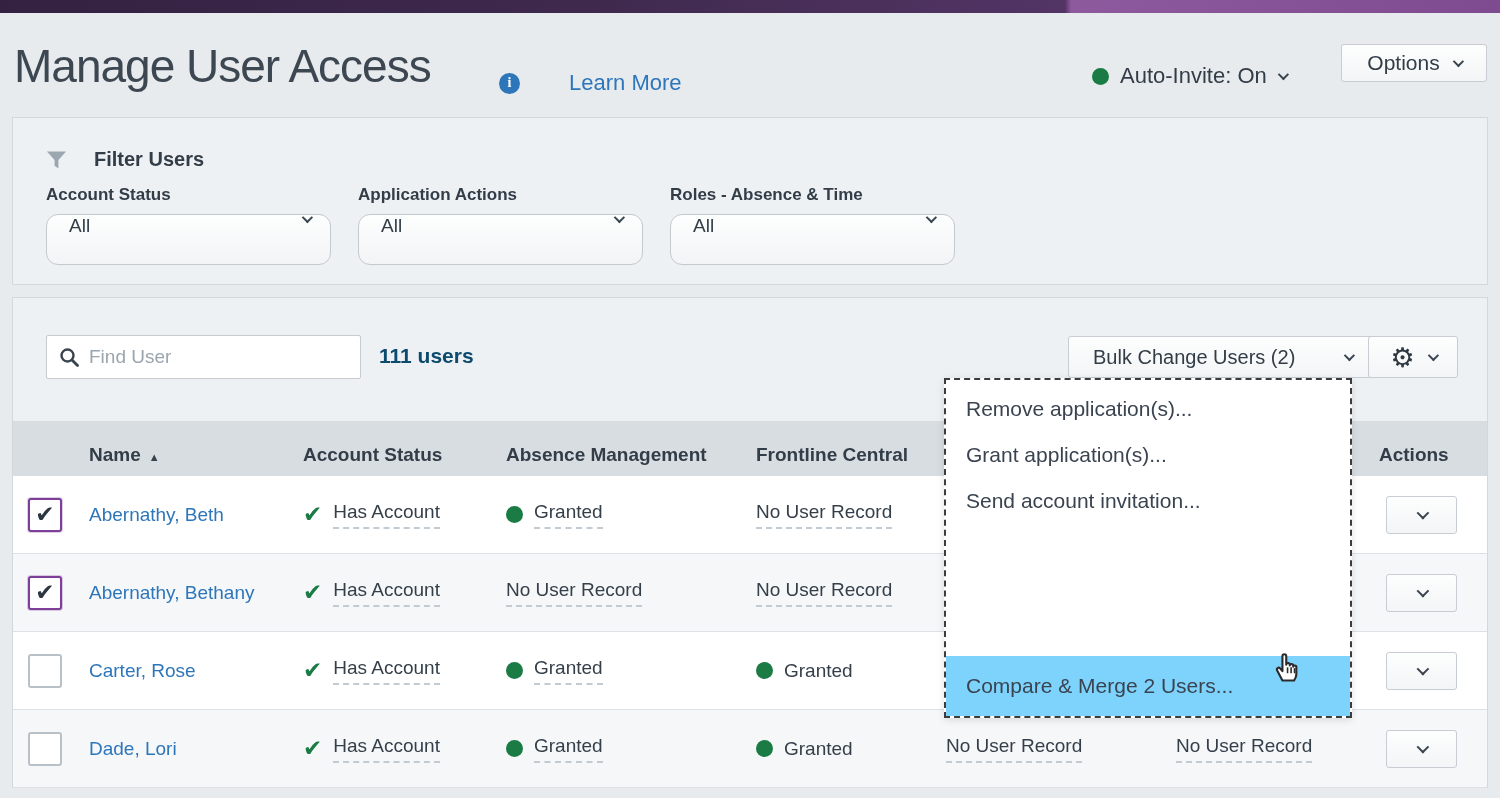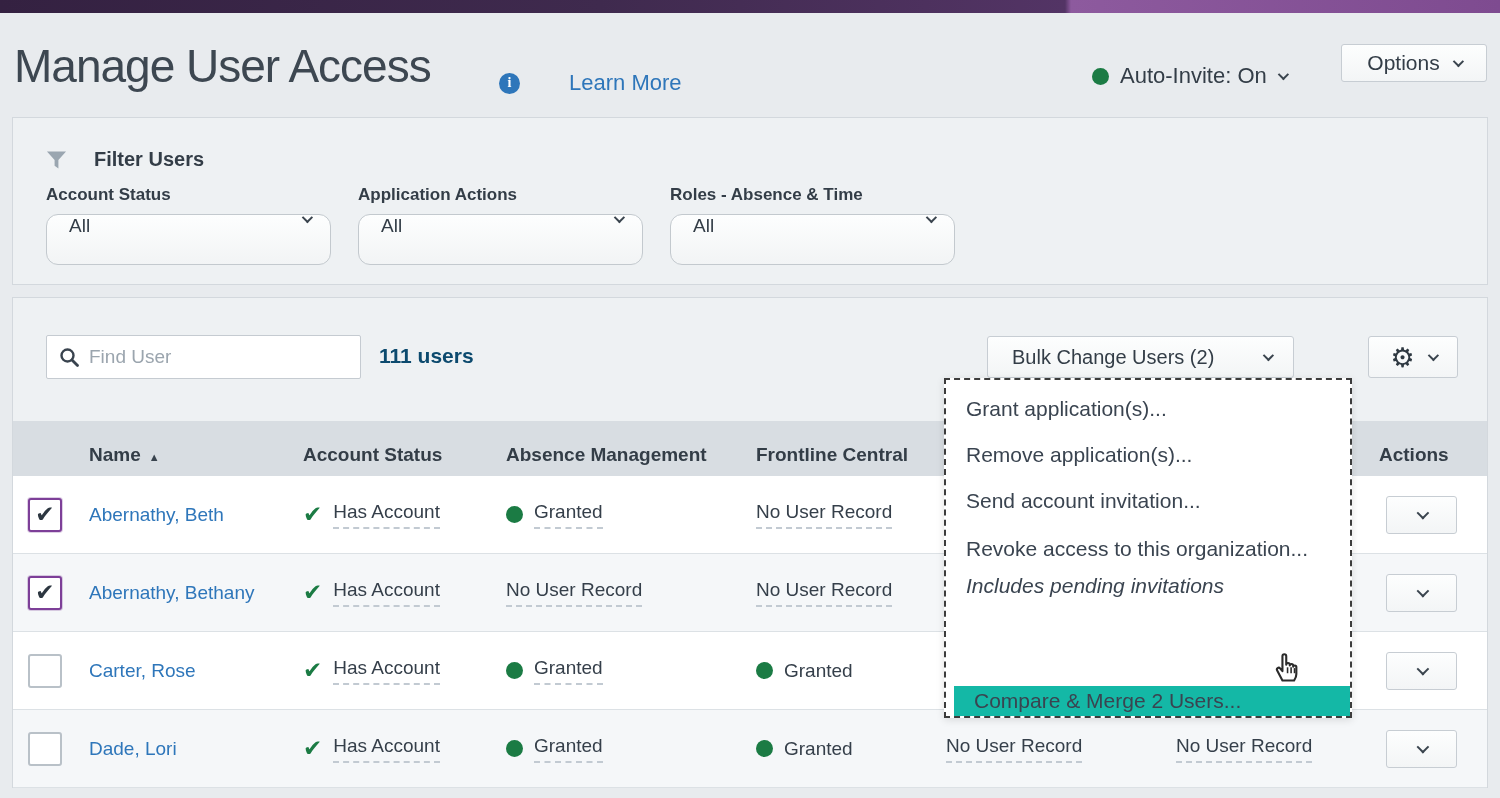--- a/index.html
+++ b/index.html
@@ -45,21 +45,21 @@
   .ffield .lbl{font-size:17px;font-weight:bold;color:#333d47;margin-bottom:9px;}
   .select{height:51px;background:linear-gradient(#fdfefe,#f2f4f5);border:1px solid #c3c9ce;border-radius:12px;
     display:flex;align-items:flex-start;justify-content:space-between;padding:0 20px 0 22px;font-size:19px;color:#333d47;cursor:pointer;}
 
   
   .search{position:absolute;left:33px;top:37px;width:315px;height:44px;background:#fff;border:1px solid #c5cbd1;border-radius:2px;
     display:flex;align-items:center;padding:0 10px 0 12px;gap:9px;}
   .search input{border:none;outline:none;flex:1;font-size:19px;color:#333d47;font-family:inherit;background:transparent;}
   .search input::placeholder{color:#9ba5ae;}
   .ucount{position:absolute;left:366px;top:46px;font-size:21px;font-weight:bold;color:#0c4a6e;}
-  .bulk-btn{position:absolute;left:974px;top:38px;width:307px;height:42px;font-size:20px;justify-content:space-between;padding:0 22px 0 24px;}
+  .bulk-btn{position:absolute;left:1055px;top:38px;width:307px;height:42px;font-size:20px;justify-content:space-between;padding:0 22px 0 24px;}
   .gear-btn{position:absolute;left:1355px;top:38px;width:90px;height:42px;}
   .gear-glyph{font-size:27px;line-height:1;color:#2f3942;font-family:"DejaVu Sans",sans-serif;}
 
   
   .trow{display:grid;grid-template-columns:76px 214px 203px 250px 190px 230px 177px 1fr;align-items:center;}
   .thead{position:absolute;left:0;top:123px;width:1474px;height:67px;background:#d8dde2;font-weight:bold;font-size:19px;color:#333d47;}
   .thead .hc-actions{padding-left:26px;}
   .sort{font-size:11px;margin-left:8px;color:#39434e;}
   .rows{position:absolute;left:0;top:178px;width:1474px;}
   .drow{height:78px;background:#fff;border-bottom:1px solid #dce1e5;font-size:19px;}
@@ -75,21 +75,21 @@
   .cbx .mark{font-size:23px;color:#2c3640;font-family:"DejaVu Sans",sans-serif;line-height:1;}
   .act-btn{width:71px;height:38px;margin-left:33px;}
 
   
   .menu{position:absolute;left:944px;top:378px;width:408px;height:340px;background:#fff;border:2px dashed #3c3c3c;
     padding-top:6px;box-shadow:0 2px 8px rgba(0,0,0,.12);}
   .mi{padding:12px 20px;font-size:21px;color:#3a4450;line-height:22px;cursor:pointer;}
   .mi-block{padding:14px 20px 8px;cursor:pointer;}
   .mi-block .ml{font-size:21px;color:#3a4450;line-height:22px;}
   .mi-block .mn{font-size:21px;font-style:italic;color:#3a4450;line-height:22px;margin-top:15px;}
-  .mi-highlight{position:absolute;bottom:0;left:8px;right:0;background:#14b8a6;padding:4px 20px;}
+  .mi-highlight{position:absolute;bottom:0;left:0;right:0;background:#7dd3fc;padding:19px 20px;}
   .cursor-hand{position:absolute;left:1268px;top:645px;width:42px;height:42px;pointer-events:none;}
 </style>
 </head>
 <body>
 
 <div class="stage">
   <div class="topbar"></div>
 
   <div class="hdr">
     <h1 class="page-title">Manage User Access</h1>
@@ -295,27 +295,23 @@
             <button class="btn act-btn">
               <span class="chev"></span>
             </button>
           </div>
       </div>
 
     </div>
   </section>
 
   <div class="menu">
+    <div class="mi">Remove application(s)...</div>
     <div class="mi">Grant application(s)...</div>
-    <div class="mi">Remove application(s)...</div>
     <div class="mi">Send account invitation...</div>
-    <div class="mi-block">
-      <div class="ml">Revoke access to this organization...</div>
-      <div class="mn">Includes pending invitations</div>
-    </div>
     <div class="mi-block mi-highlight">
       <div class="ml">Compare &amp; Merge 2 Users...</div>
     </div>
   </div>
 
   <svg class="cursor-hand" viewBox="0 0 32 32">
     <path d="M11 27 L7 19.5 c-0.9-1.6 1.1-3 2.2-1.7 l1.8 2.1 V8.5 c0-2 2.9-2 2.9 0 V15 c0-1.7 2.7-1.7 2.7 0 v0.6 c0-1.5 2.6-1.5 2.6 0 v1 c0-1.3 2.4-1.3 2.4 0.2 V22 c0 2.4-0.9 3.6-1.7 5 z" fill="#ffffff" stroke="#2b2b2b" stroke-width="1.6" stroke-linejoin="round"></path>
     <line x1="14.9" y1="17" x2="14.9" y2="21.5" stroke="#2b2b2b" stroke-width="1.2"></line>
     <line x1="17.6" y1="17" x2="17.6" y2="21.5" stroke="#2b2b2b" stroke-width="1.2"></line>
     <line x1="20.2" y1="17.6" x2="20.2" y2="21.5" stroke="#2b2b2b" stroke-width="1.2"></line>

